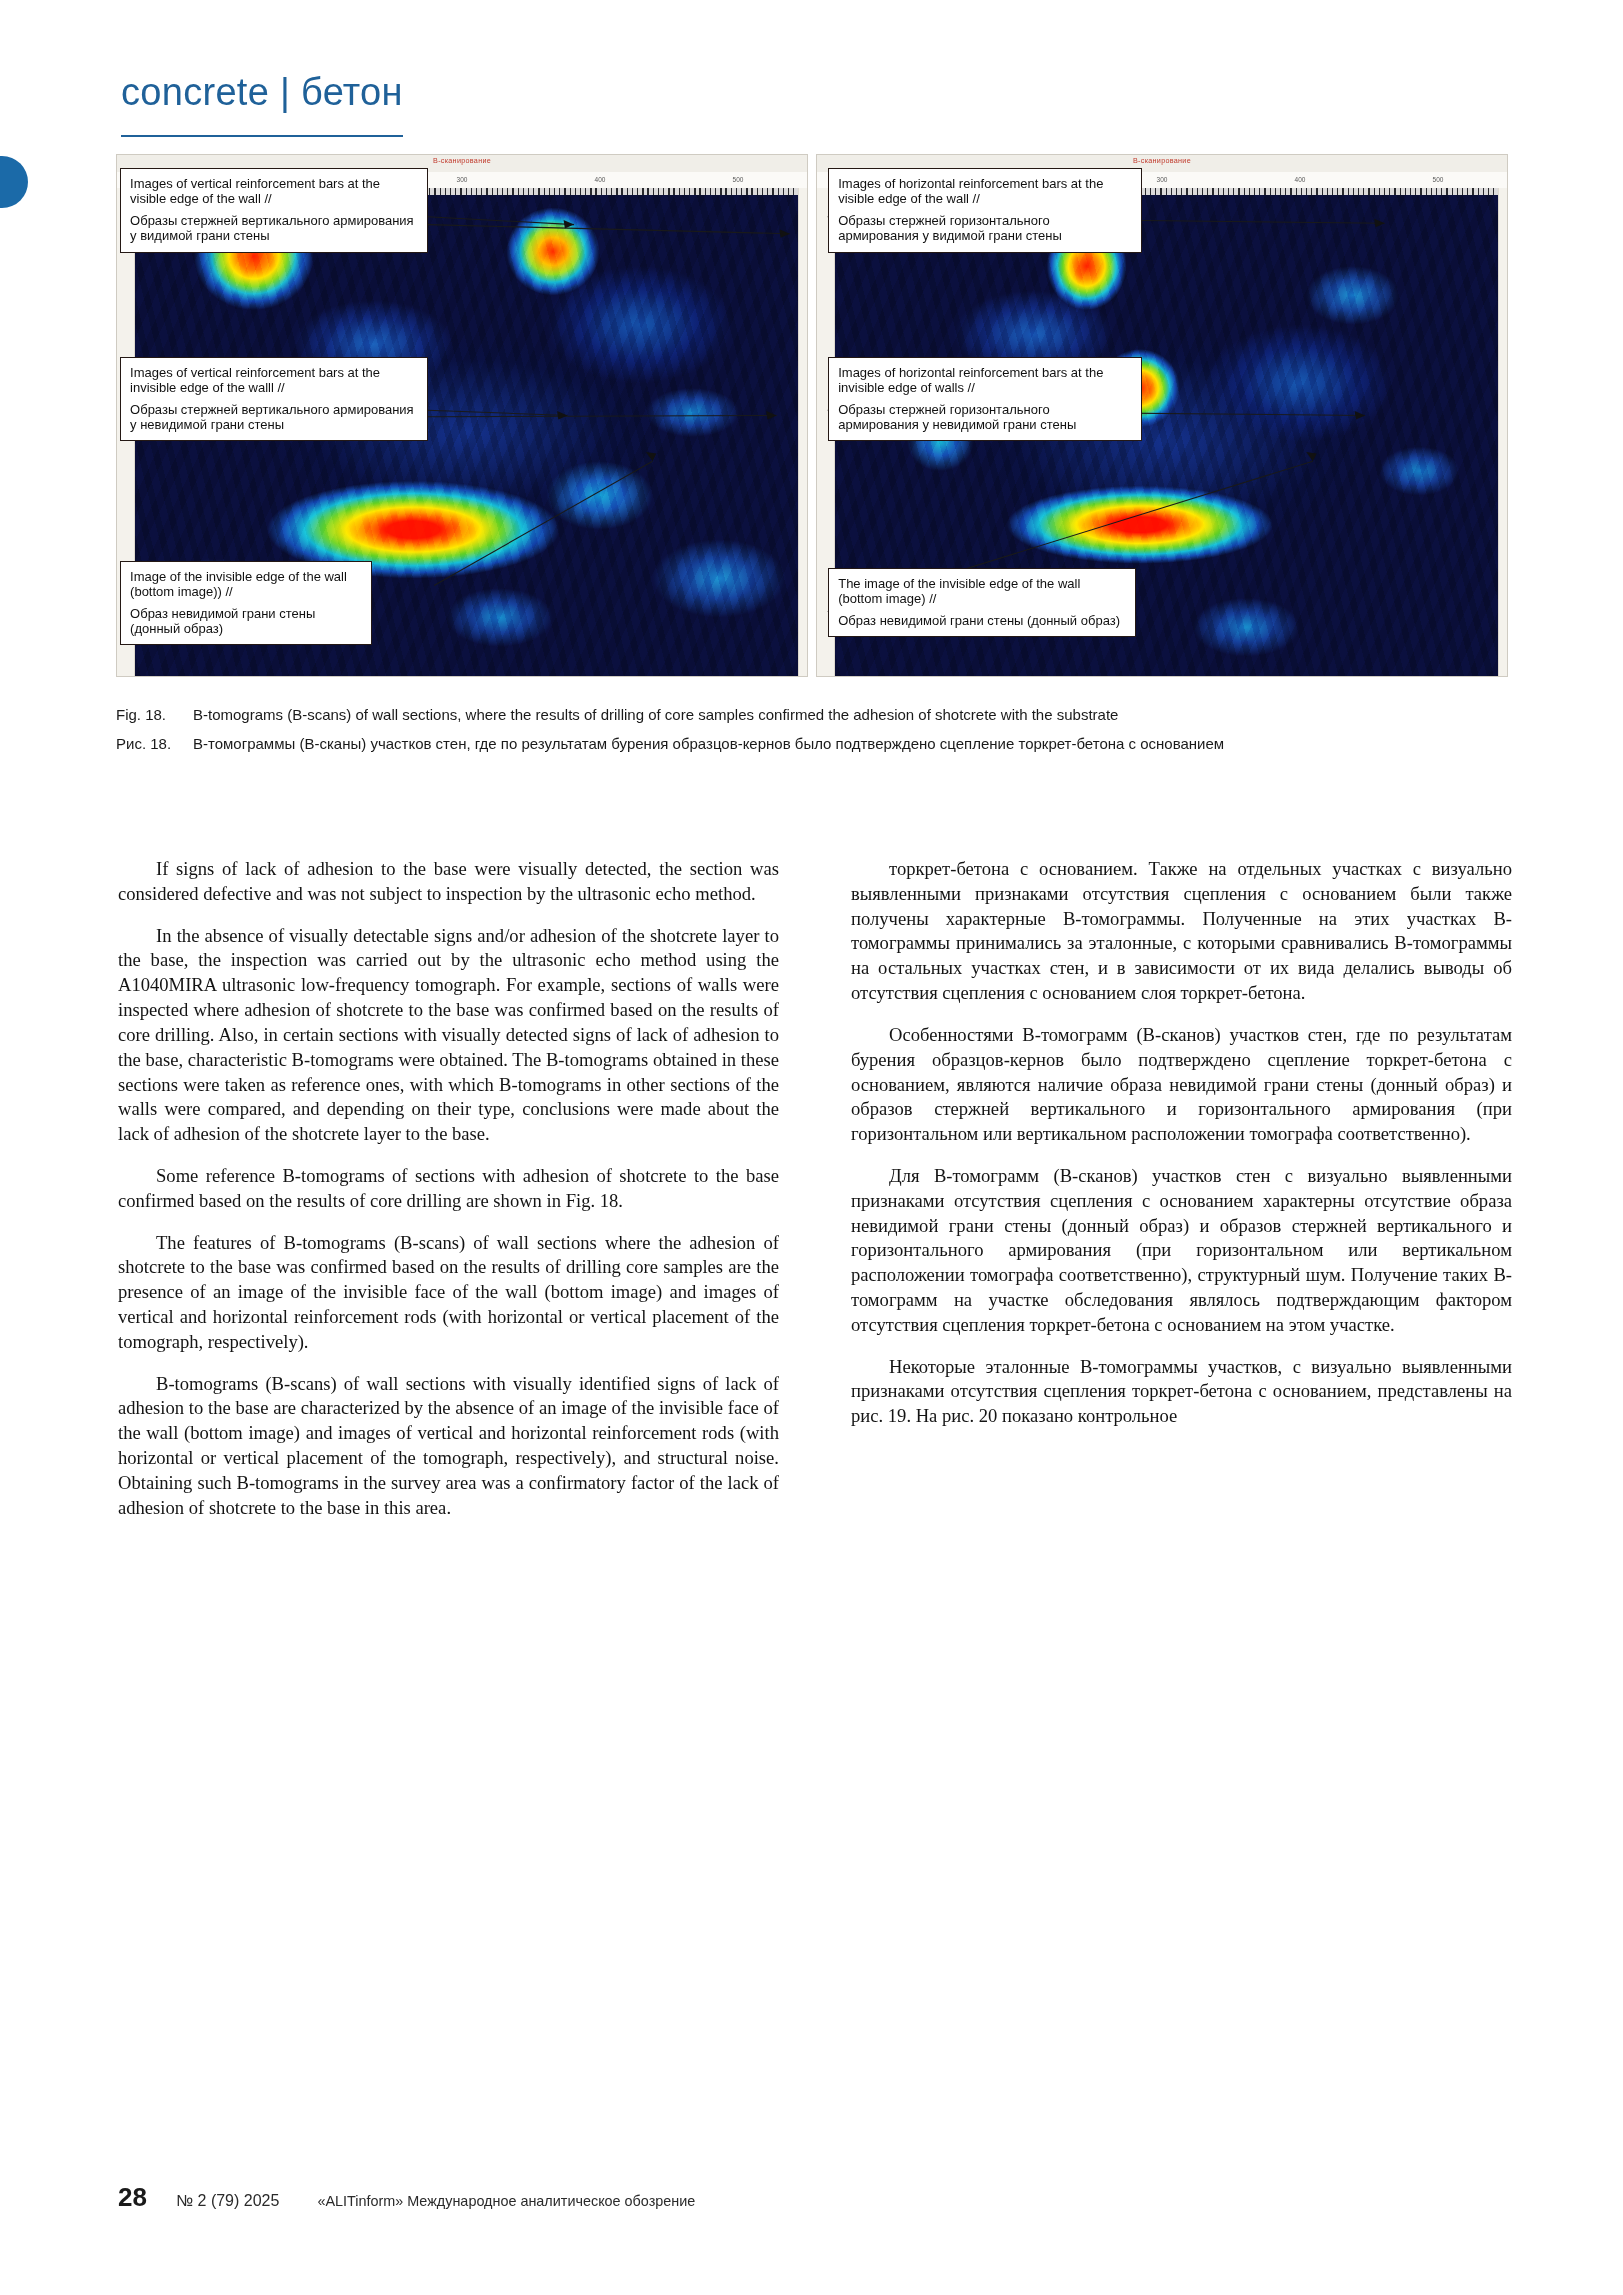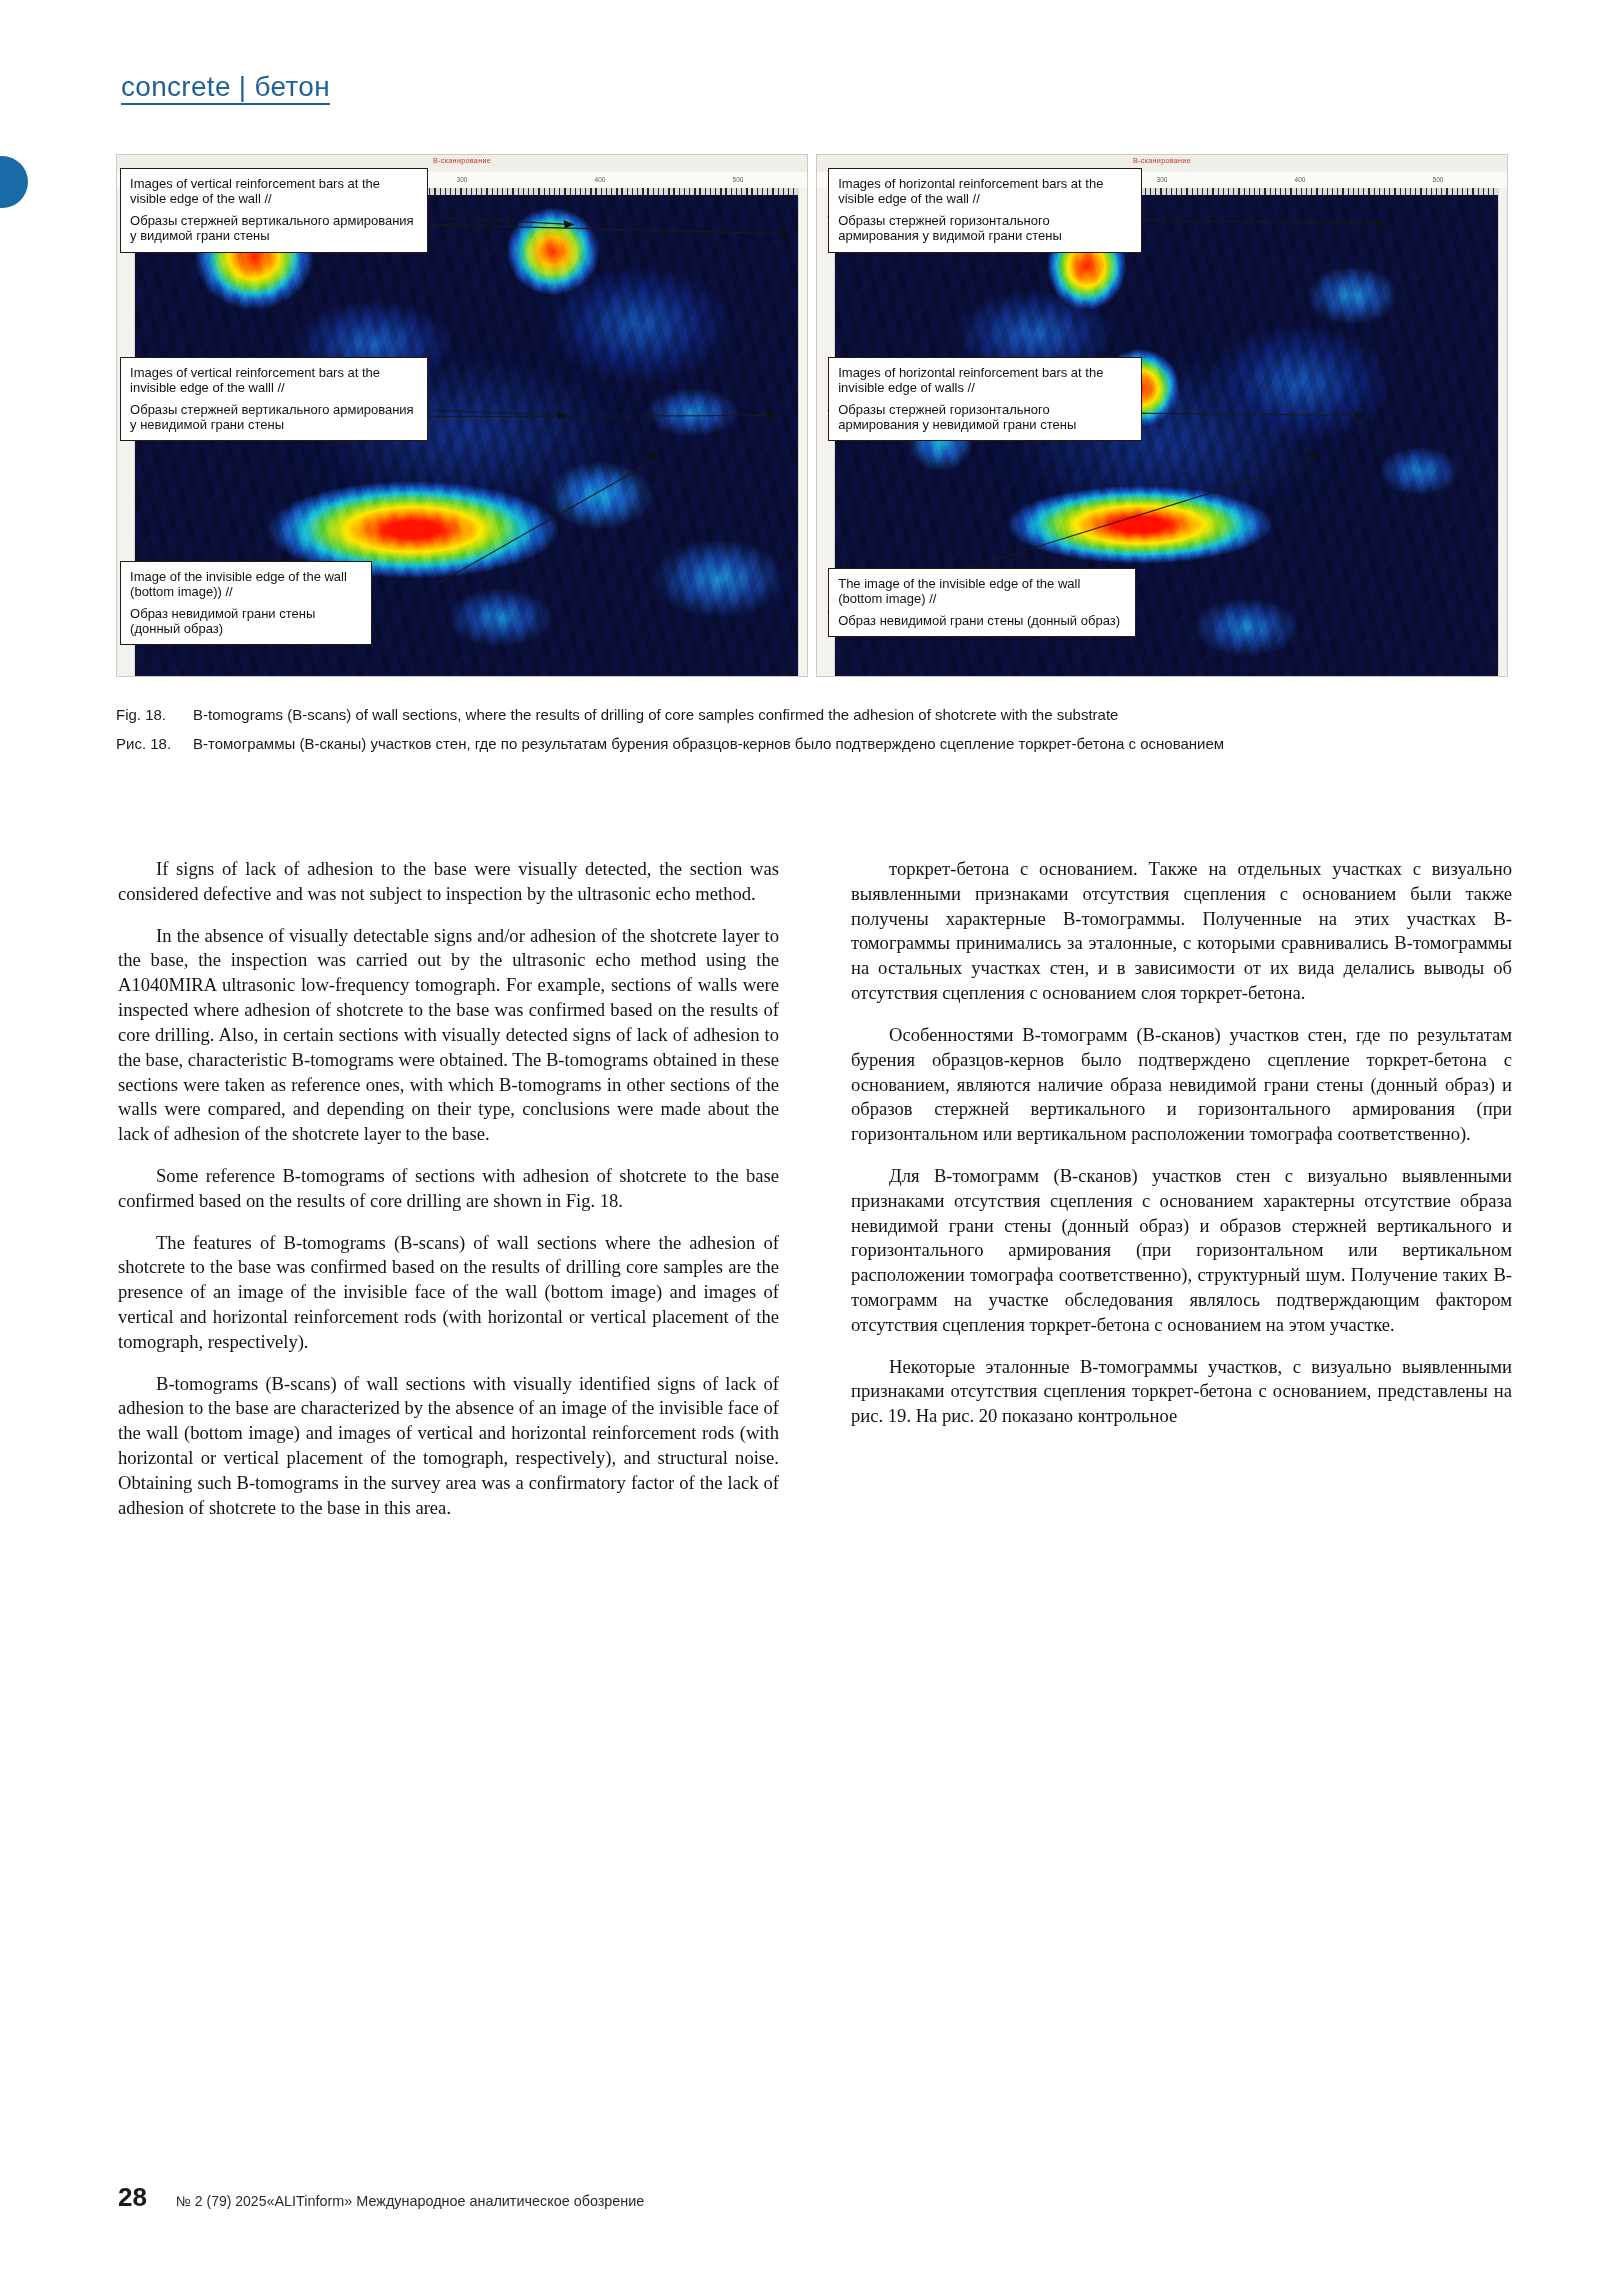--- a/index.html
+++ b/index.html
@@ -12,26 +12,26 @@
     overflow:hidden;
   }
 
   
   .header {
     position:absolute; left:121px; top:71px;
     width:654px;
   }
   .header-title {
     font-family:"Liberation Sans", sans-serif;
-    font-size:28px;
+    font-size:38px;
     letter-spacing:0.3px;
     color:#1f6199;
     font-weight:400;
     display:inline-block;
-    padding-bottom:0;
+    padding-bottom:21px;
     border-bottom:2.6px solid #1f6199;
   }
 
   
   .side-dot {
     position:absolute;
     left:-23.6px; top:156px;
     width:52px; height:52px;
     border-radius:50%;
     background:#1b6aa8;
@@ -187,21 +187,21 @@
     hyphens:none;
   }
 
   
   .footer {
     position:absolute; left:118px; bottom:82px; width:1387px;
     display:flex; align-items:baseline;
     font-family:"Liberation Sans", sans-serif; color:#2a2a2a;
   }
   .pg-num { font-size:26px; font-weight:700; margin-right:29px; color:#1a1a1a; }
-  .issue  { font-size:14px; }
+  .issue  { font-size:16px; margin-right:38px; }
   .journal{ font-size:14.4px; }
 </style>
 </head>
 <body>
 
 <div class="page">
 
   <div class="header">
     <span class="header-title">concrete | бетон</span>
   </div>

